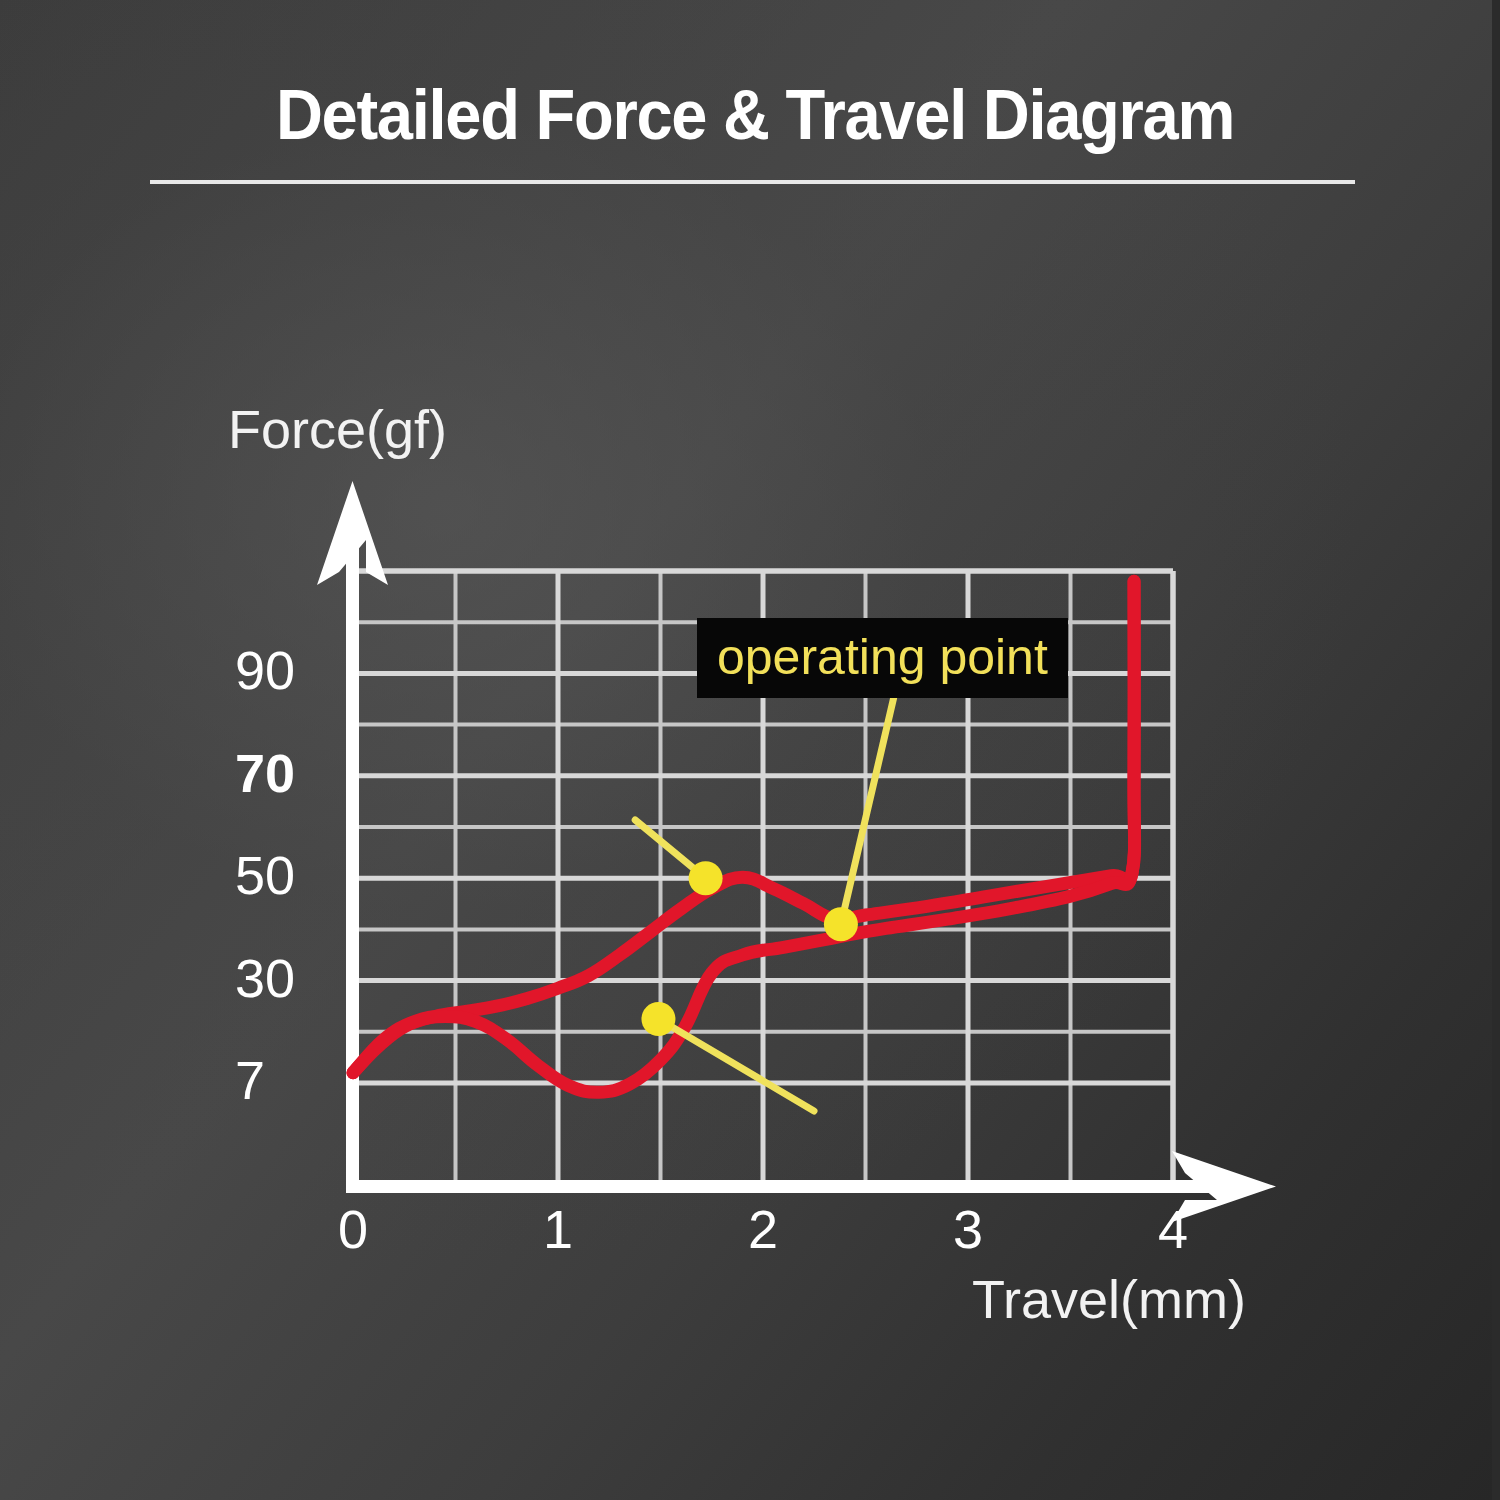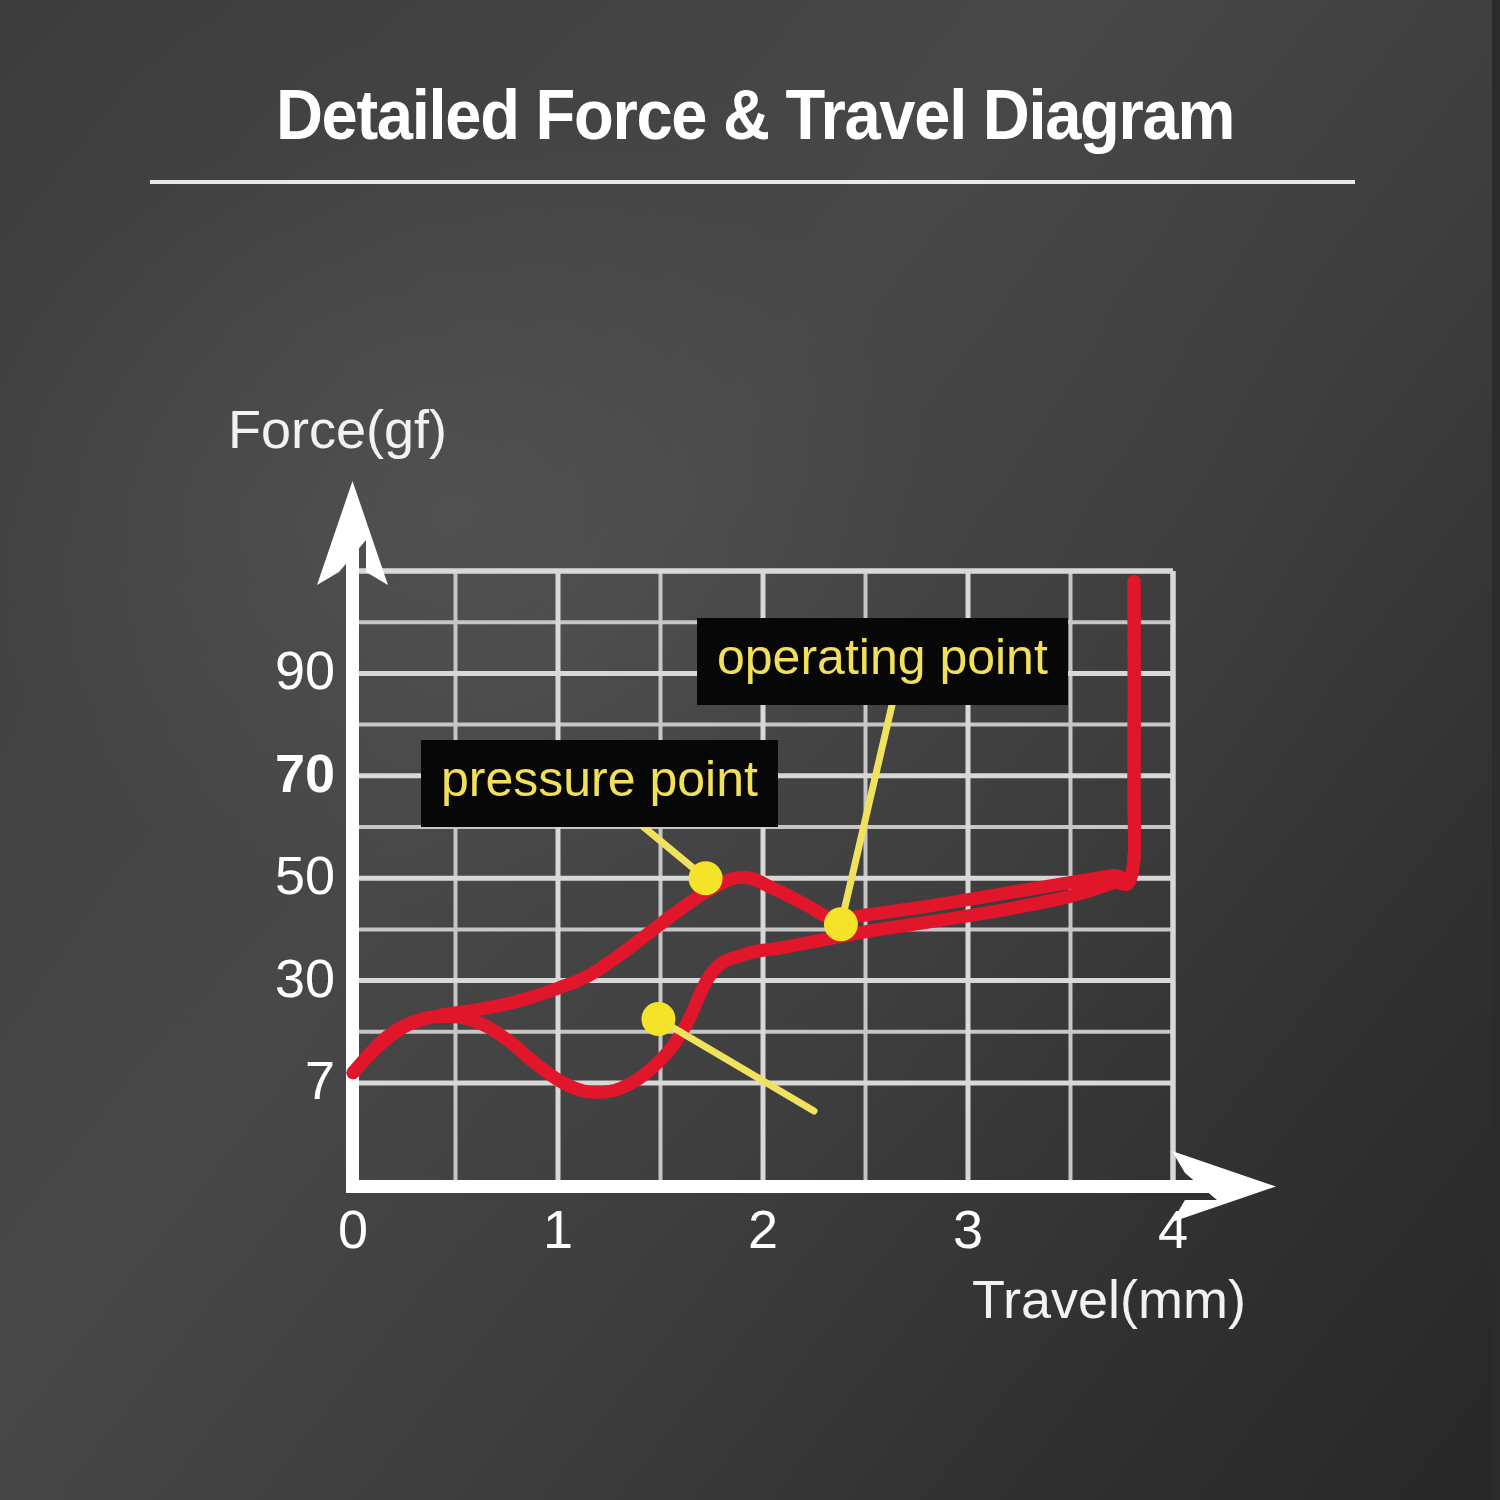--- a/index.html
+++ b/index.html
@@ -57,40 +57,40 @@
   #y-axis-title { left: 228px; top: 398px; }
   #x-axis-title { left: 972px; top: 1268px; }
 
   
   .tick {
     position: absolute;
     color: #ffffff;
     font-size: 54px;
     white-space: nowrap;
   }
-  .ytick { text-align: right; width: 100px; }
+  .ytick { width: 100px; }
   .xtick { text-align: center; width: 80px; }
 
   
   #plot {
     position: absolute;
     left: 0;
     top: 0;
     width: 1500px;
     height: 1500px;
   }
 
   
   .callout {
     position: absolute;
     background: #070707;
     color: #f2e05a;
     font-size: 50px;
     line-height: 1;
-    padding: 14px 20px 23px 20px;
+    padding: 14px 20px 16px 20px;
     white-space: nowrap;
   }
   #callout-operating { left: 697px; top: 618px; }
   #callout-pressure  { left: 421px; top: 740px; }
   #callout-reset     { left: 812px; top: 1070px; }
 </style>
 </head>
 <body>
 
 <div id="stage">
@@ -174,15 +174,14 @@
     </div>
   <div id="xticks-layer">
       <div class="tick xtick" style="left: 313px; top: 1198px;">0</div>
       <div class="tick xtick" style="left: 518px; top: 1198px;">1</div>
       <div class="tick xtick" style="left: 723px; top: 1198px;">2</div>
       <div class="tick xtick" style="left: 928px; top: 1198px;">3</div>
       <div class="tick xtick" style="left: 1133px; top: 1198px;">4</div>
     </div>
 
   <div class="callout" id="callout-operating">operating point</div>
-  <div class="callout" id="callout-pressure">pressure point</div>
 
 </div>
 
 </body></html>

